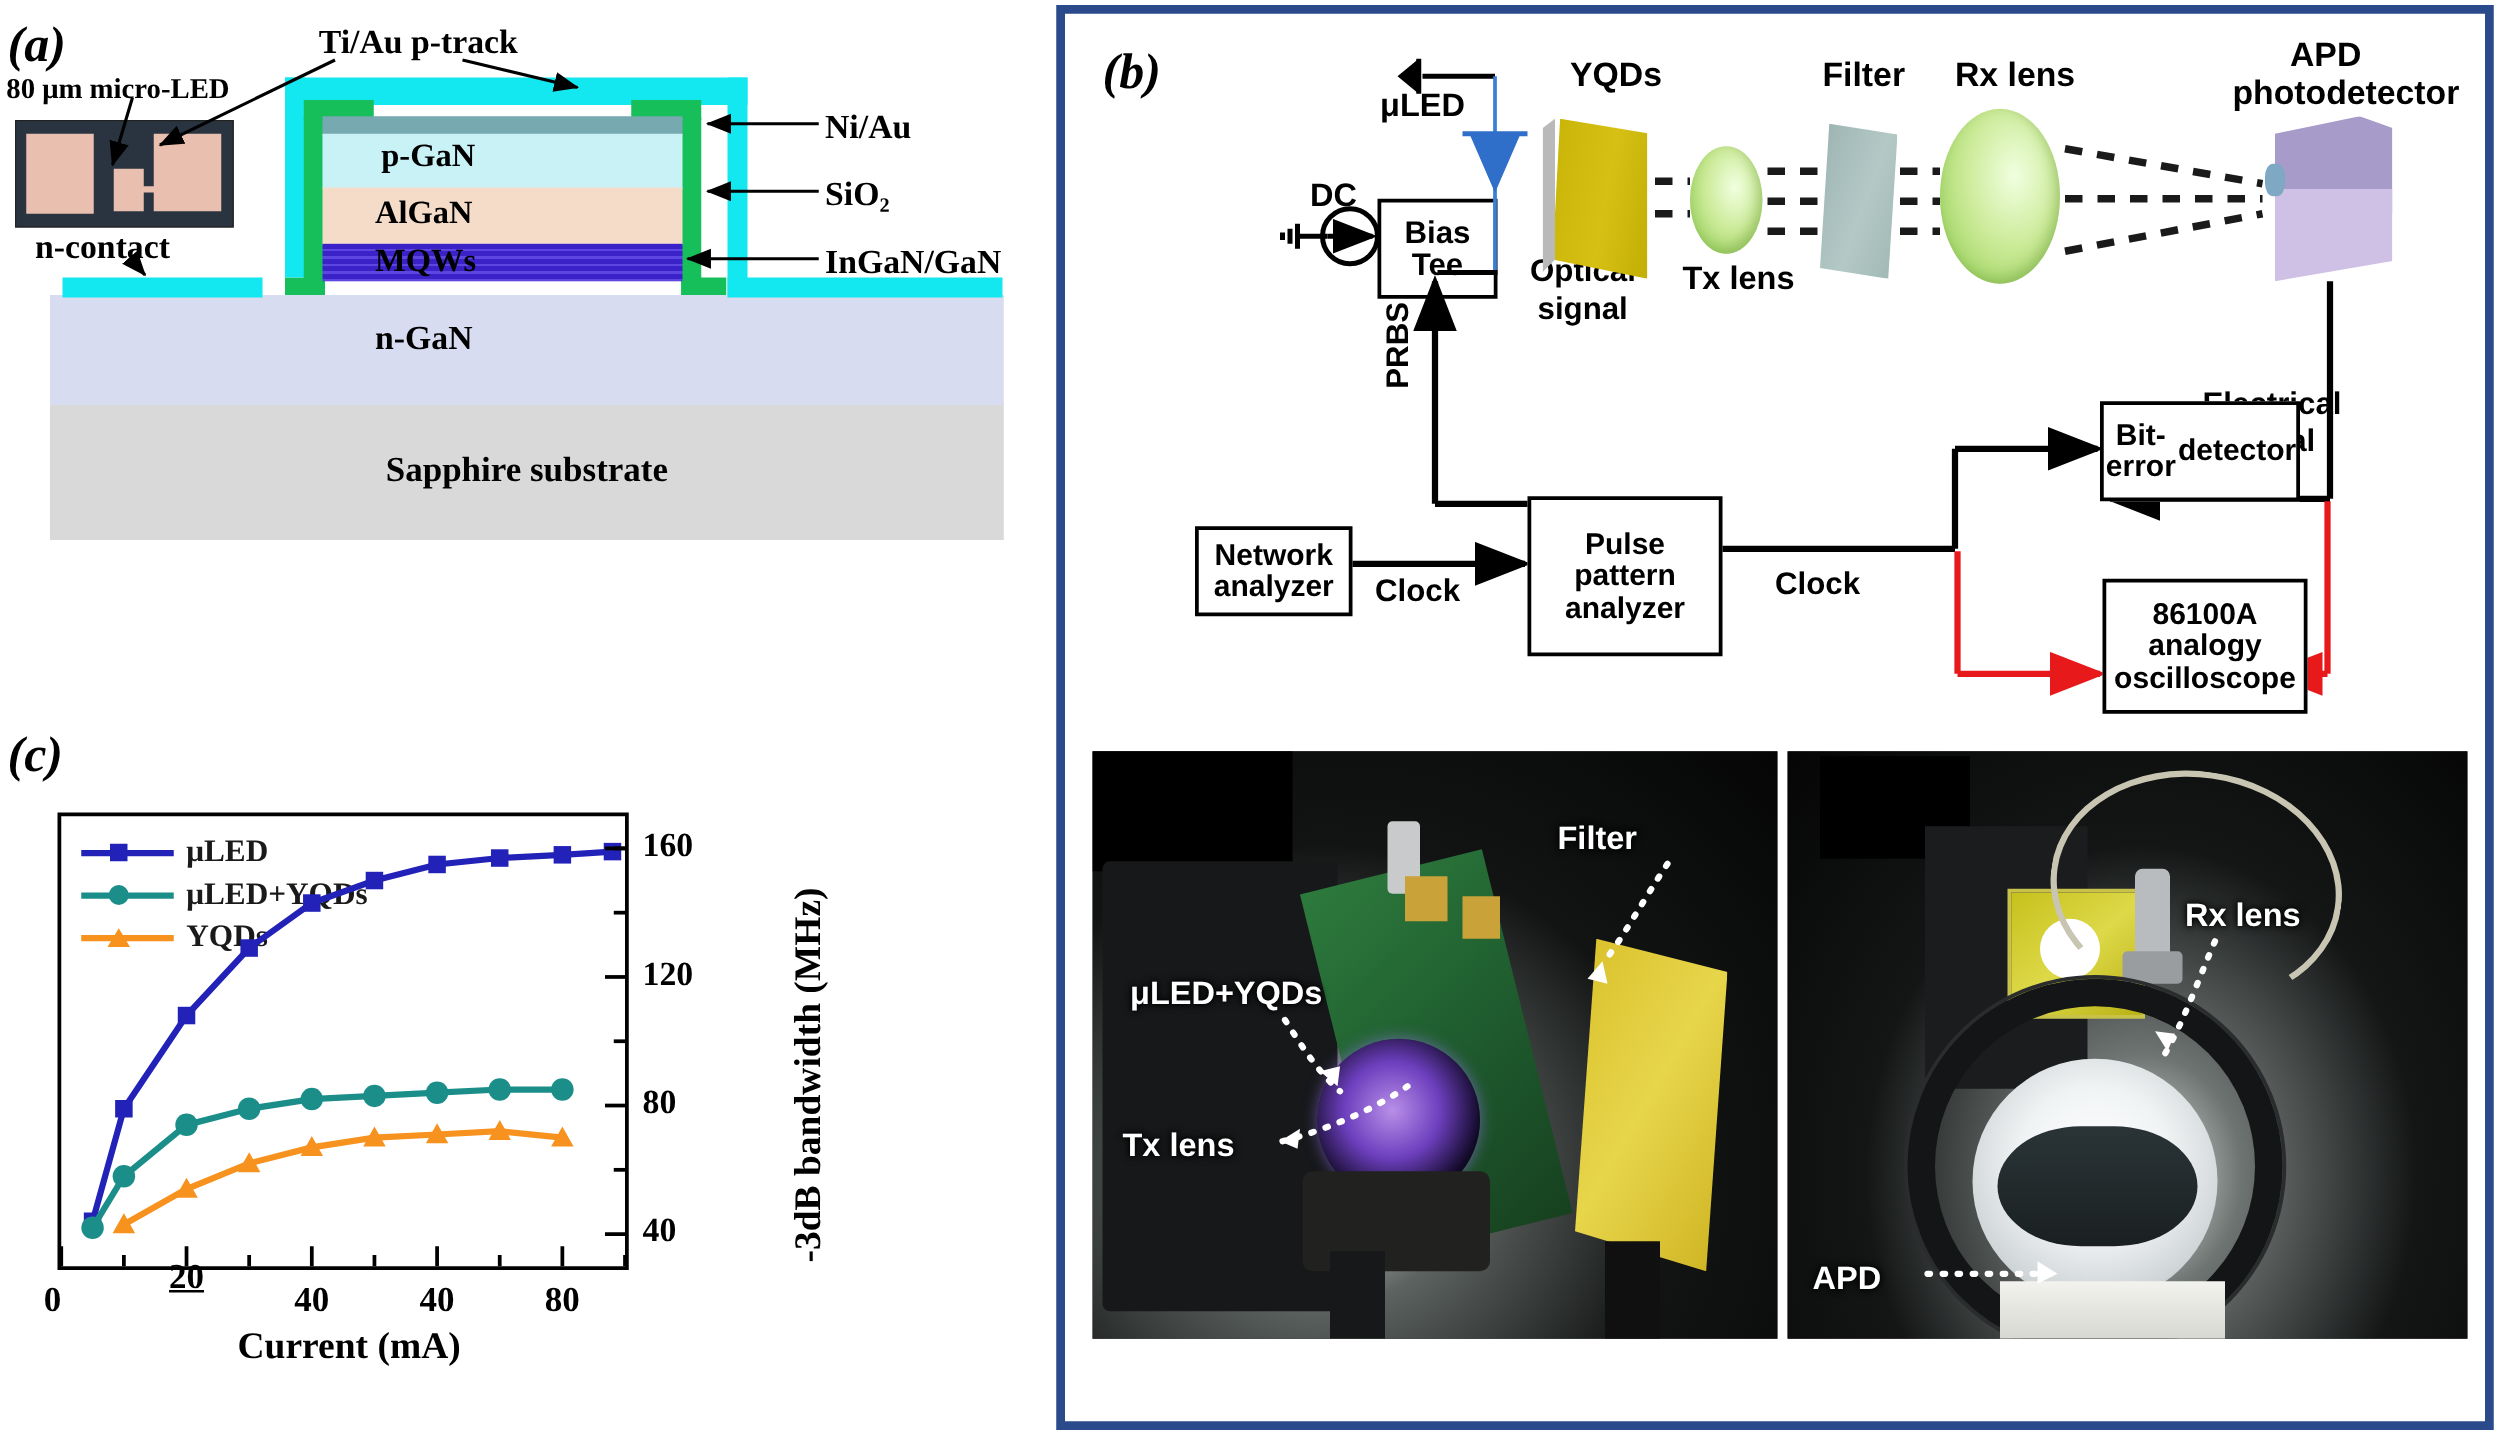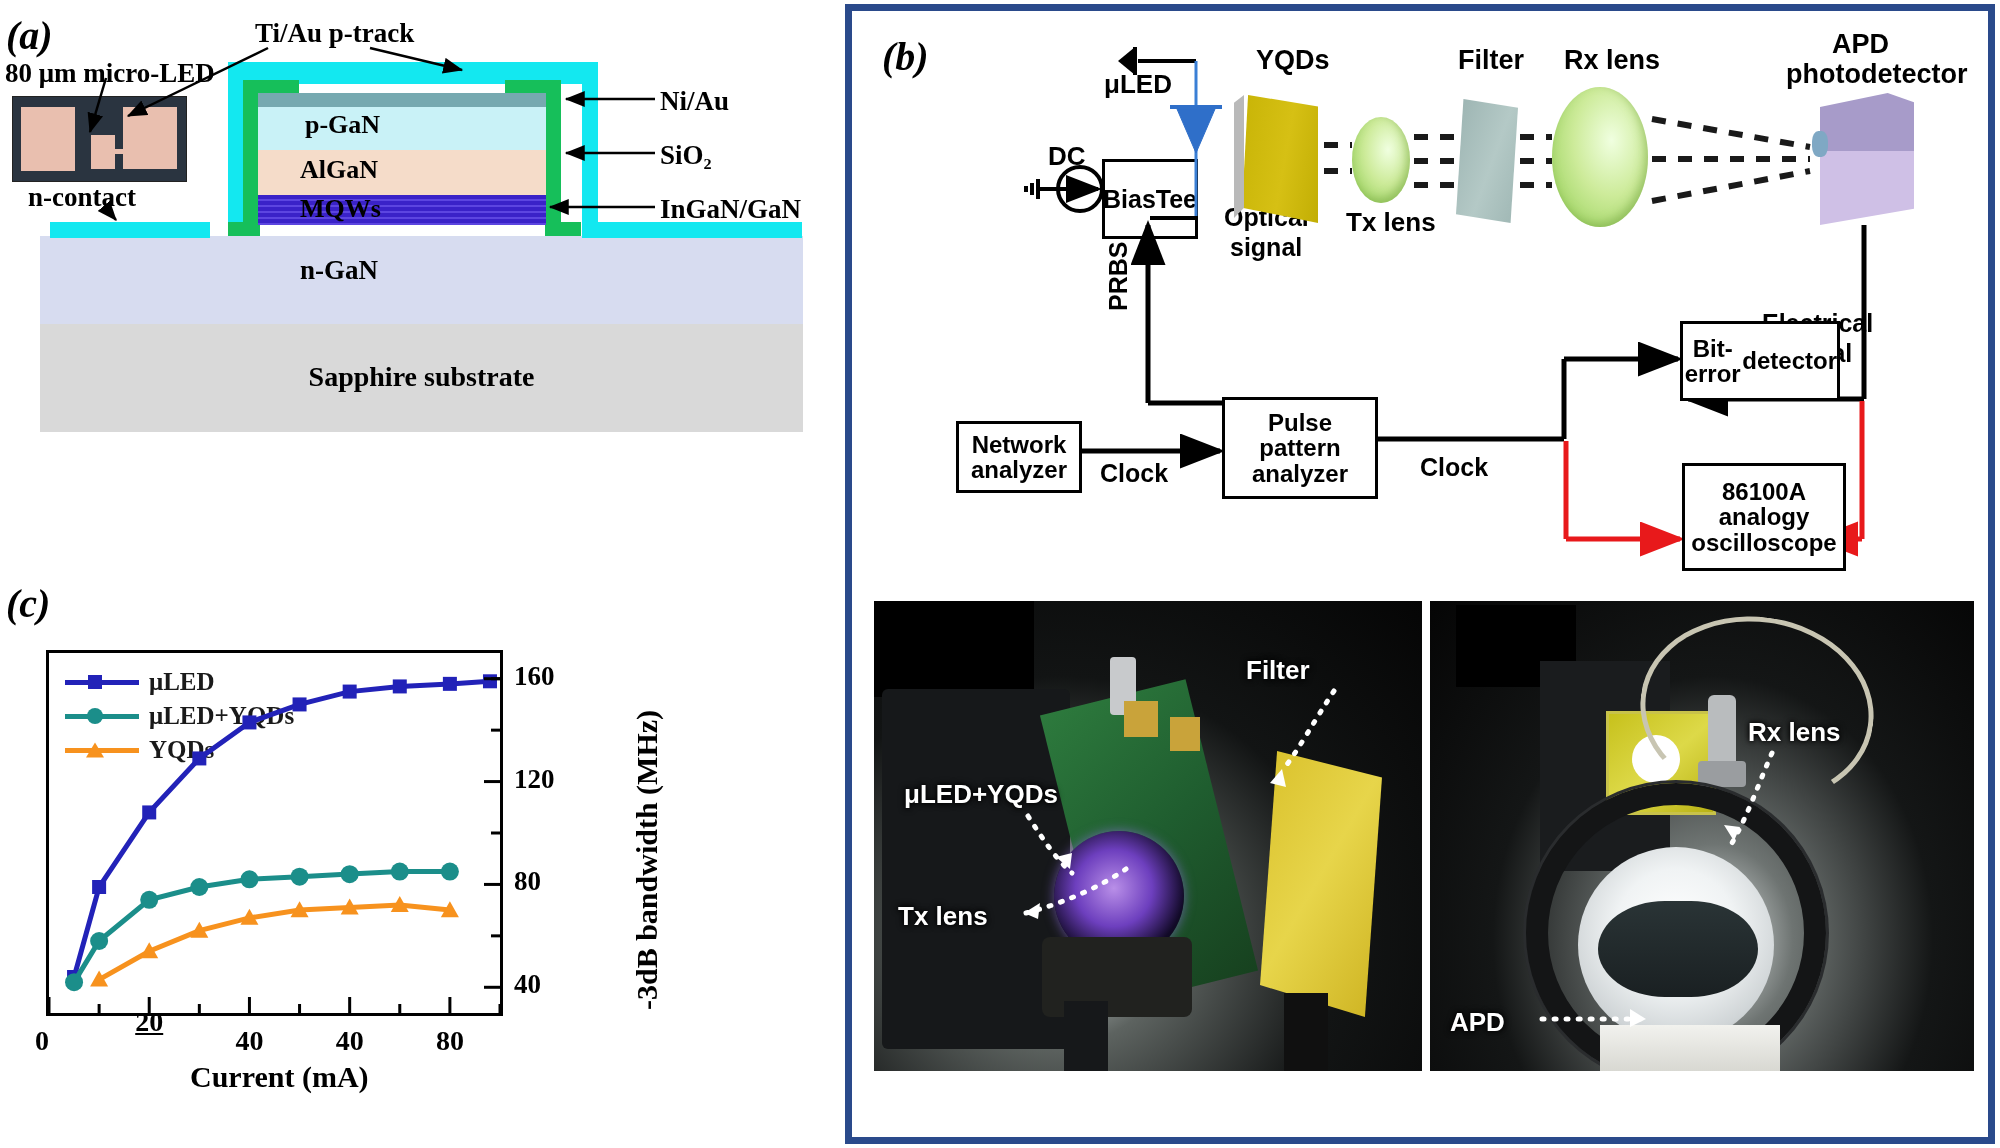--- a/index.html
+++ b/index.html
@@ -120,21 +120,21 @@
   }
 </style>
 </head>
 <body>
 
 <div class="fig" id="panel-a">
 
   <div class="panel-label" style="position:absolute;left:6px;top:12px;">(a)</div>
 
   <div class="lbl" style="position:absolute;left:255px;top:18px;font-size:27px;">Ti/Au p-track</div>
-  <div class="lbl" style="position:absolute;left:5px;top:58px;font-size:27px;">80 μm micro-LED</div>
+  <div class="lbl" style="position:absolute;left:5px;top:58px;font-size:23px;">80 μm micro-LED</div>
   <div class="lbl" style="position:absolute;left:28px;top:182px;font-size:27px;">n-contact</div>
 
   <div class="lbl" style="position:absolute;left:660px;top:86px;font-size:27px;">Ni/Au</div>
   <div class="lbl" style="position:absolute;left:660px;top:140px;font-size:27px;">SiO₂</div>
   <div class="lbl" style="position:absolute;left:660px;top:194px;font-size:27px;">InGaN/GaN</div>
 
   <div class="a-sapphire"></div>
   <div class="a-sapphire-txt lbl">Sapphire substrate</div>
 
   <div class="a-ngan"></div>
@@ -299,21 +299,21 @@
 </div>
 
 <div class="fig" id="panel-b">
  <div class="b-in">
 
   <div class="panel-label" style="position:absolute;left:30px;top:22px;">(b)</div>
 
   <div class="b-lbl" style="left:252px;top:58px;font-size:26px;">μLED</div>
   <div class="b-lbl" style="left:196px;top:130px;font-size:26px;">DC</div>
 
-  <div class="b-box" style="left:250px;top:148px;width:96px;height:80px;font-size:25px;flex-direction:row;">
+  <div class="b-box" style="left:250px;top:148px;width:96px;height:80px;font-size:25px;flex-direction:column;">
     <span>Bias</span>
     <span>Tee</span>
   </div>
 
   <div class="b-lbl" style="left:372px;top:192px;font-size:25px;">Optical</div>
   <div class="b-lbl" style="left:378px;top:222px;font-size:25px;">signal</div>
 
   <div class="b-lbl" style="left:404px;top:34px;font-size:27px;">YQDs</div>
   <div class="b-yqd" style="left:390px;top:84px;width:76px;height:128px;clip-path:polygon(8% 0%,100% 9%,100% 100%,0% 88%);"></div>
   <div style="position:absolute;left:382px;top:84px;width:10px;height:128px;background:#b9b9b9;
@@ -403,21 +403,21 @@
   <div class="b-lbl" style="left:252px;top:300px;font-size:25px;transform:rotate(-90deg);transform-origin:left top;">PRBS</div>
 
   <div class="b-lbl" style="left:910px;top:298px;font-size:25px;">Electrical</div>
   <div class="b-lbl" style="left:928px;top:328px;font-size:25px;">signal</div>
 
   <div class="b-box" style="left:104px;top:410px;width:126px;height:72px;font-size:24px;flex-direction:column;">
     <span>Network</span>
     <span>analyzer</span>
   </div>
 
-  <div class="b-box" style="left:370px;top:386px;width:156px;height:102px;font-size:24px;flex-direction:column;">
+  <div class="b-box" style="left:370px;top:386px;width:156px;height:128px;font-size:24px;flex-direction:column;">
     <span>Pulse</span>
     <span>pattern</span>
     <span>analyzer</span>
   </div>
 
   <div class="b-box" style="left:828px;top:310px;width:160px;height:80px;font-size:24px;flex-direction:row;">
     <span>Bit-error</span>
     <span>detector</span>
   </div>
 

